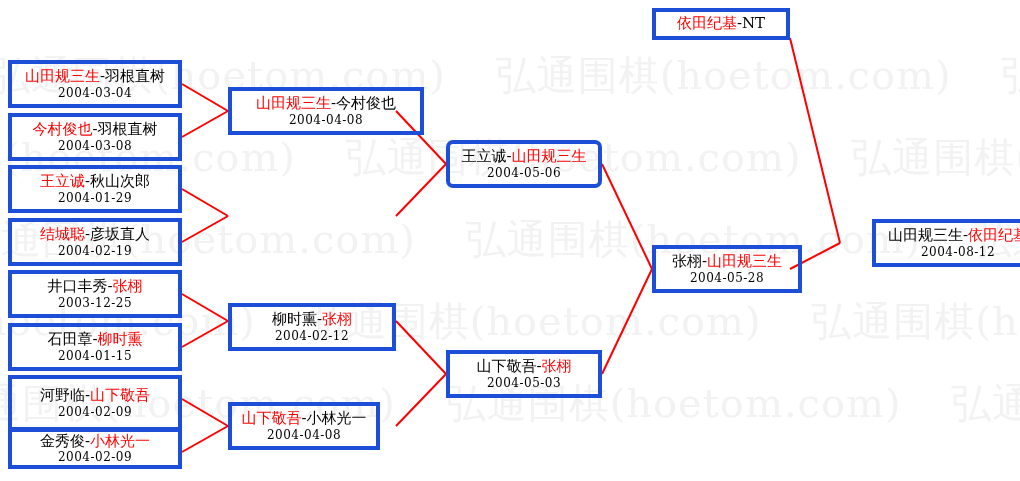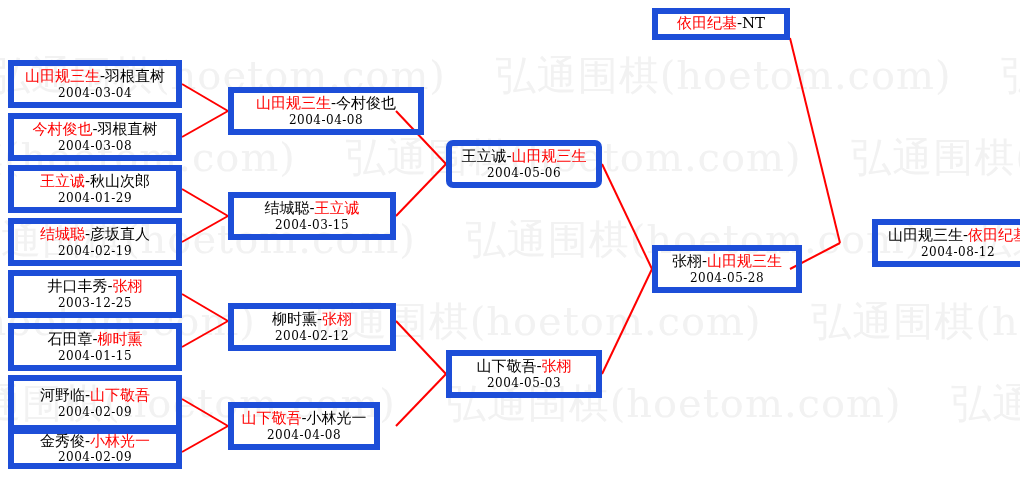--- a/index.html
+++ b/index.html
@@ -24,21 +24,21 @@
   .wm-row span{margin-right:36px;}
 
   
   #links{position:absolute;left:0;top:0;width:1020px;height:481px;z-index:1;}
 
   
   .box{
     position:absolute;z-index:2;
     box-sizing:border-box;
     background:transparent;
-    border:6px solid #1d4ed8;
+    border:4px solid #1d4ed8;
     display:flex;flex-direction:column;
     align-items:center;justify-content:center;
     line-height:1.18;
     text-align:center;
   }
   .names{
     font-family:"DejaVu Serif","Liberation Serif",serif;
     font-size:15px;
     color:#000000;
     white-space:nowrap;
@@ -173,26 +173,20 @@
     <div class="date">2004-02-09</div>
   </div>
 
   <div class="box" style="left:228px;top:87px;width:196px;height:48px;">
     <div class="names">
       <span class="w">山田规三生</span><span class="sep">-</span><span class="l">今村俊也</span>
     </div>
     <div class="date">2004-04-08</div>
   </div>
 
-  <div class="box" style="left:228px;top:192px;width:168px;height:48px;">
-    <div class="names">
-      <span class="l">结城聪</span><span class="sep">-</span><span class="w">王立诚</span>
-    </div>
-    <div class="date">2004-03-15</div>
-  </div>
 
   <div class="box" style="left:228px;top:303px;width:168px;height:48px;">
     <div class="names">
       <span class="l">柳时熏</span><span class="sep">-</span><span class="w">张栩</span>
     </div>
     <div class="date">2004-02-12</div>
   </div>
 
   <div class="box" style="left:228px;top:402px;width:152px;height:48px;">
     <div class="names">

